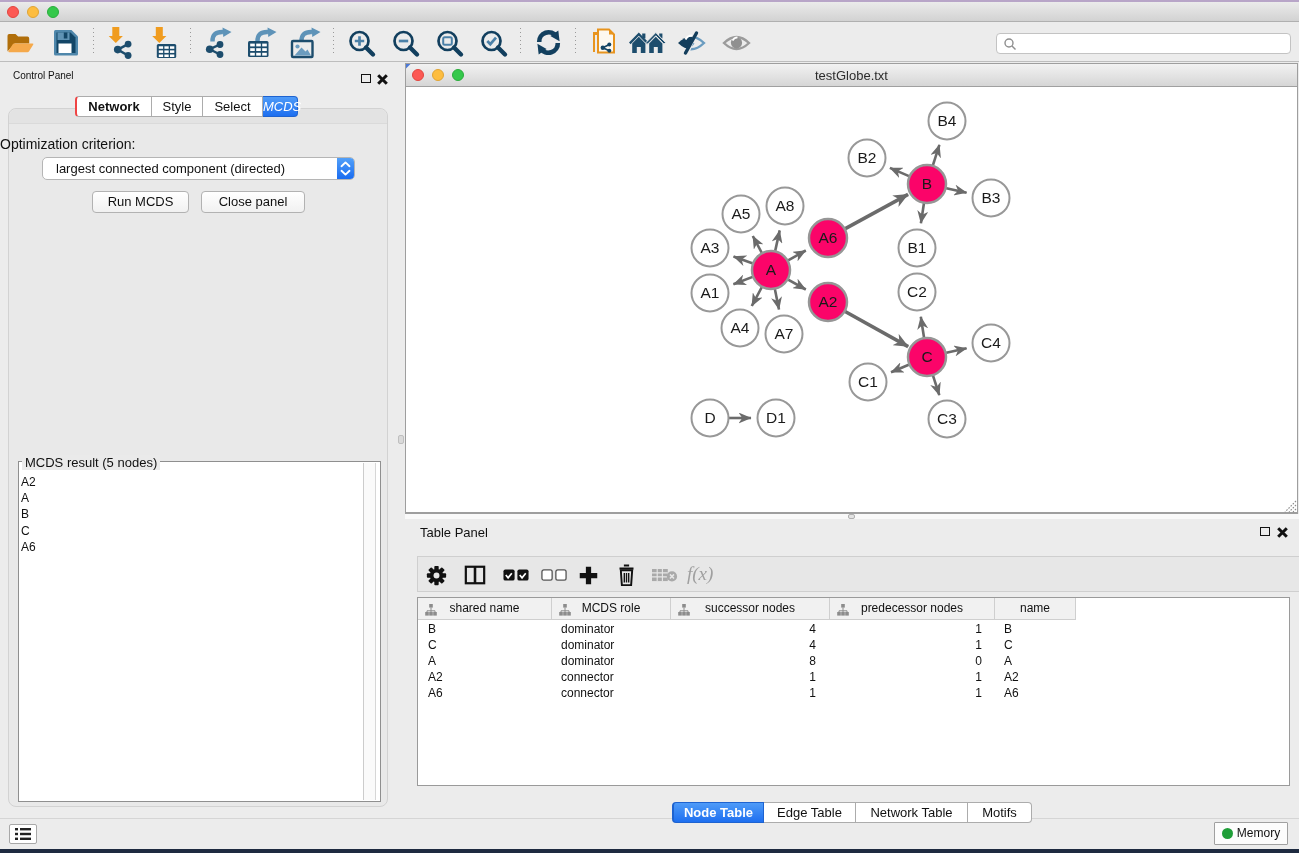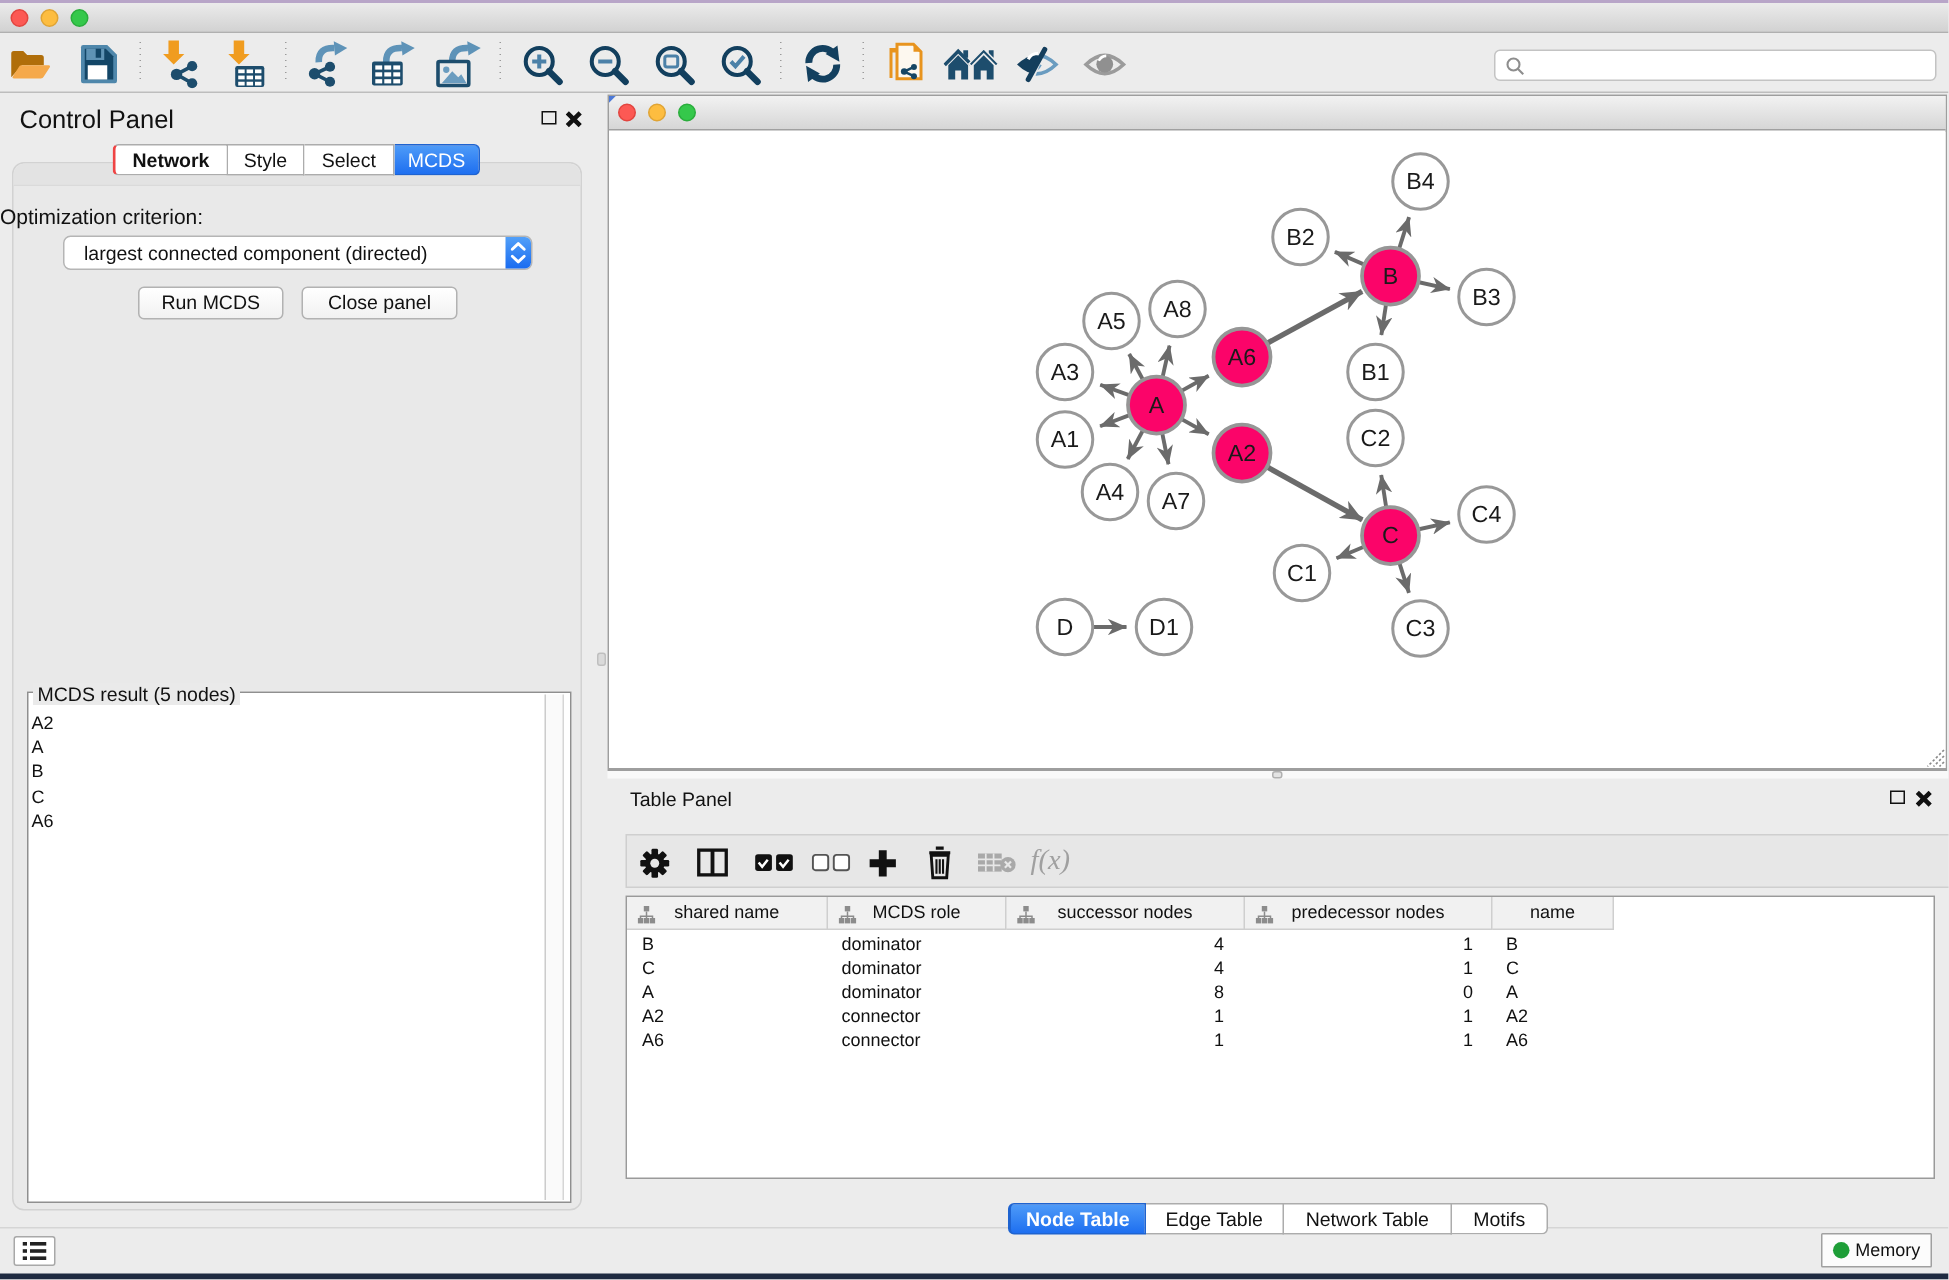--- a/index.html
+++ b/index.html
@@ -20,21 +20,21 @@
 
 #toolbar { left:0; top:23px; width:1299px; height:39px; background:#ececec;
   border-bottom:1px solid #bdbdbd; }
 .tsep { position:absolute; top:5px; height:28px; width:1px;
   background-image:repeating-linear-gradient(#9a9a9a 0 1px, transparent 1px 4px); }
 .ticon { position:absolute; top:3px; }
 #search { position:absolute; left:996px; top:10px; width:295px; height:21px;
   background:#fff; border:1px solid #c3c3c3; border-radius:4px; }
 
 
-#cp-title { left:13px; top:70px; font-size:17px; color:#111; }
+#cp-title { left:13px; top:70px; font-size:10px; color:#111; }
 #cp-float { left:361px; top:74px; width:10px; height:9px; border:1.7px solid #111; }
 .xicon { width:11px; height:11px; }
 .tabrow { position:absolute; display:flex; z-index:5; }
 .tab { height:21px; background:#fff; border:1px solid #acacac; border-left:none;
   font-size:13px; color:#111; text-align:center; line-height:20px; }
 .tab.first { border-left:2px solid #ef4444; border-radius:4px 0 0 4px;font-weight:bold; }
 .tab.last { border-radius:0 4px 4px 0; }
 .tab.sel { background:linear-gradient(#4e9bf8,#1e6ff0); border-color:#1e63d0; color:#fff; }
 #cp-tabs { left:75px; top:96px; }
 #cp-panel { left:8px; top:108px; width:380px; height:699px; background:#e9e9e9;
@@ -272,21 +272,21 @@
 
 <div id="cp-title" class="abs">Control Panel</div>
 <div id="cp-float" class="abs"></div>
 <svg class="abs xicon" style="left:377px; top:74px;" viewBox="0 0 11 11">
     <path d="M1.2 1.2 L9.8 9.8 M9.8 1.2 L1.2 9.8" stroke="#111" stroke-width="3"></path>
   </svg>
 <div id="cp-tabs" class="tabrow">
   <div class="tab first" style="width:77px;">Network</div>
   <div class="tab" style="width:51px;">Style</div>
   <div class="tab" style="width:60px;">Select</div>
-  <div class="tab sel last" style="width:57px;">MCDS</div>
+  <div class="tab sel last" style="width:35px;font-style:italic;">MCDS</div>
 </div>
 <div id="cp-panel" class="abs"></div>
 <div class="abs" style="left:9px; top:109px; width:378px; height:15px; background:#e3e3e3; border-bottom:1px solid #dadada; border-radius:8px 8px 0 0; z-index:1;"></div>
 <div id="opt-label" class="abs">Optimization criterion:</div>
 <div id="dropdown" class="abs">largest connected component (directed)
   <svg id="dd-btn2" style="position:absolute; right:0; top:0;" width="17" height="21" viewBox="0 0 17 21">
       <path d="M4.5 8.2 L8.5 4.4 L12.5 8.2" fill="none" stroke="#fff" stroke-width="1.9" stroke-linejoin="round" stroke-linecap="round"></path>
       <path d="M4.5 12.8 L8.5 16.6 L12.5 12.8" fill="none" stroke="#fff" stroke-width="1.9" stroke-linejoin="round" stroke-linecap="round"></path>
     </svg>
 </div>
@@ -295,20 +295,21 @@
 <div id="mcds-group" class="abs"></div>
 <div id="mcds-label" class="abs">MCDS result (5 nodes)</div>
 <div id="mcds-list" class="abs">A2<br>A<br>B<br>C<br>A6</div>
 <div id="mcds-scroll" class="abs"></div>
 
 <div id="netwin" class="abs">
   <div id="net-titlebar">
     <div class="tl r" style="left:6px; top:5px;"></div>
     <div class="tl y" style="left:26px; top:5px;"></div>
     <div class="tl g" style="left:46px; top:5px;"></div>
+    <div class="title">testGlobe.txt</div>
   </div>
   <div id="canvas">
     <svg width="891" height="424" viewBox="406 87 891 424">
       <defs>
         <marker id="ms" markerUnits="userSpaceOnUse" markerWidth="13" markerHeight="11" refX="12.5" refY="5.5" orient="auto">
           <path d="M0,0 L13,5.5 L0,11 L3.8,5.5 Z" fill="#6b6b6b"></path>
         </marker>
         <marker id="mt" markerUnits="userSpaceOnUse" markerWidth="15" markerHeight="13" refX="14.5" refY="6.5" orient="auto">
           <path d="M0,0 L15,6.5 L0,13 L4.4,6.5 Z" fill="#6b6b6b"></path>
         </marker>

